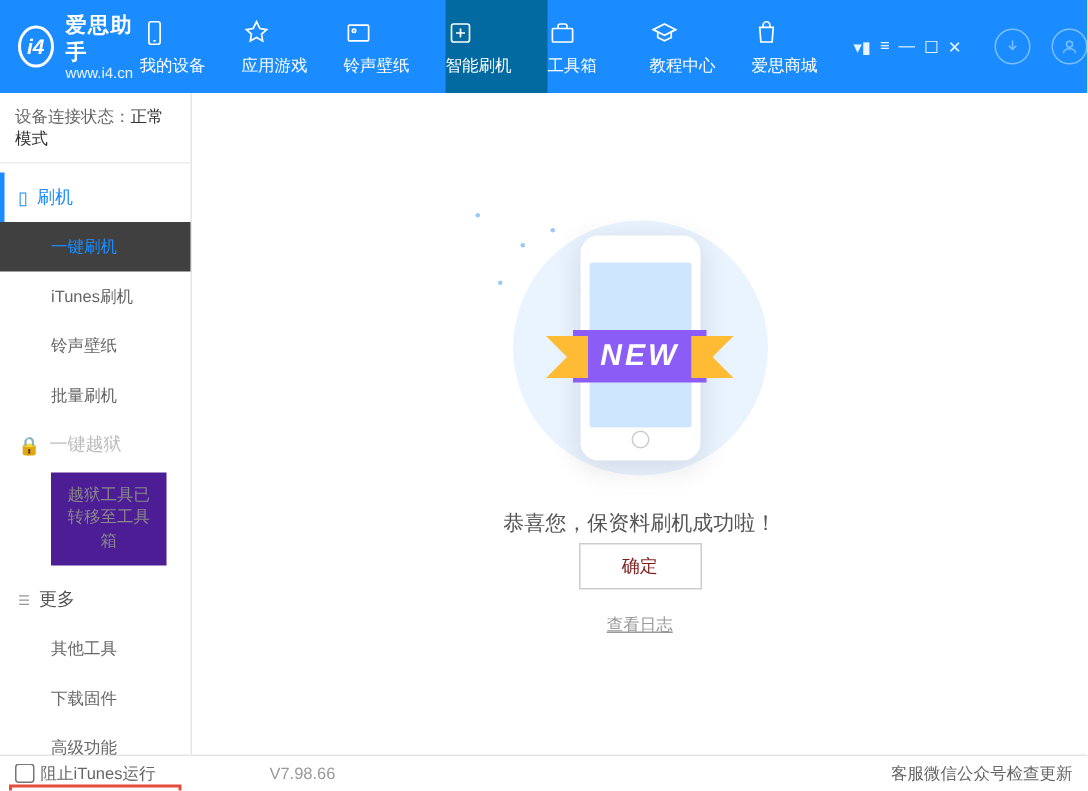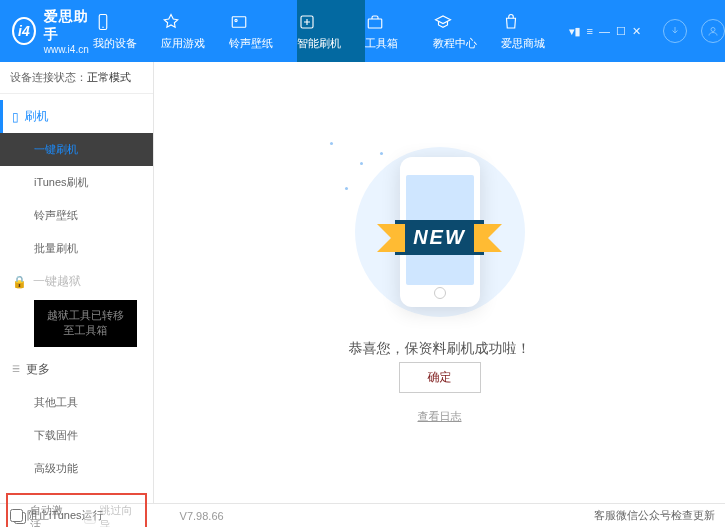--- a/index.html
+++ b/index.html
@@ -15,44 +15,44 @@
 .topnav-item { display: flex; flex-direction: column; justify-content: center; width: 68px; height: 100%; cursor: pointer; gap: 4px; font-size: 11px; }
 .topnav-item.active { background: #0369a1; }
 .topnav-icon { width: 20px; height: 20px; display: flex; align-items: center; justify-content: center; }
 .topnav-icon svg { width: 18px; height: 18px; fill: none; stroke: #fff; stroke-width: 1.5; }
 .win-controls { margin-left: auto; display: flex; gap: 14px; align-items: center; }
 .win-controls .sys { display: flex; gap: 6px; font-size: 11px; opacity: 0.9; margin-right: 8px; }
 .circle-btn { width: 24px; height: 24px; border: 1.5px solid #7cc1ff; border-radius: 50%; display: flex; align-items: center; justify-content: center; cursor: pointer; }
 .circle-btn svg { width: 12px; height: 12px; fill: none; stroke: #7cc1ff; stroke-width: 2; }
 
 .body-wrap { display: flex; height: 441px; }
-.sidebar { width: 154px; border-right: 1px solid #e5e5e5; display: flex; flex-direction: column; }
+.sidebar { width: 128px; border-right: 1px solid #e5e5e5; display: flex; flex-direction: column; }
 .conn-status { padding: 8px 10px; font-size: 11px; color: #666; border-bottom: 1px solid #eee; }
 .conn-status b { color: #333; font-weight: normal; }
 .nav-section { padding-top: 6px; }
 .nav-header { display: flex; align-items: center; gap: 6px; padding: 8px 12px; color: #555; font-size: 12px; }
 .nav-header.blue { color: #1a8cff; border-left: 3px solid #1a8cff; padding-left: 9px; }
 .nav-header .chev { font-size: 9px; color: #999; }
 .nav-item { padding: 9px 12px 9px 34px; color: #666; font-size: 11px; cursor: pointer; }
 .nav-item.active { background: #404040; color: #1a8cff; }
-.nav-sub-box { background: #000000; margin: 2px 16px 6px 34px; padding: 8px; font-size: 11px; color: #888; text-align: center; line-height: 1.4; }
+.nav-sub-box { background: #4c1d95; margin: 2px 16px 6px 34px; padding: 8px; font-size: 11px; color: #888; text-align: center; line-height: 1.4; }
 .lock-icon { color: #bbb; }
 
 .checks { border: 2px solid #e74c3c; margin: 8px 6px; padding: 8px 6px; display: flex; gap: 14px; align-items: center; }
 .chk { display: flex; align-items: center; gap: 4px; font-size: 11px; color: #888; }
 .chk.disabled { opacity: 0.5; }
 .chk input { width: 12px; height: 12px; }
 
 .main { flex: 1; display: flex; flex-direction: column; align-items: center; justify-content: center; position: relative; }
 .illus { width: 200px; height: 180px; position: relative; display: flex; align-items: center; justify-content: center; }
 .circle-bg { width: 170px; height: 170px; background: #eaf4ff; border-radius: 50%; position: absolute; }
 .phone { width: 80px; height: 150px; background: #fff; border-radius: 12px; position: relative; z-index: 2; box-shadow: 0 4px 20px rgba(0,0,0,0.12); }
 .phone::before { content: ''; position: absolute; top: 18px; left: 6px; right: 6px; bottom: 22px; background: #cfe6ff; border-radius: 2px; }
 .phone::after { content: ''; position: absolute; bottom: 8px; left: 50%; transform: translateX(-50%); width: 10px; height: 10px; border: 1.5px solid #ccc; border-radius: 50%; }
-.ribbon { position: absolute; z-index: 3; background: #0c4a6e; color: #fff; font-weight: bold; font-size: 20px; letter-spacing: 2px; padding: 6px 18px; transform: translateY(6px); font-style: italic; }
+.ribbon { position: absolute; z-index: 3; background: #8b5cf6; color: #fff; font-weight: bold; font-size: 20px; letter-spacing: 2px; padding: 6px 18px; transform: translateY(6px); font-style: italic; }
 .ribbon::before, .ribbon::after { content: ''; position: absolute; top: 4px; width: 0; height: 0; border: 14px solid #ffbb33; }
 .ribbon::before { left: -18px; border-left-color: transparent; }
 .ribbon::after { right: -18px; border-right-color: transparent; }
 .dots { position: absolute; width: 3px; height: 3px; background: #9cc8f5; border-radius: 50%; box-shadow: 20px -10px #9cc8f5, -15px 25px #9cc8f5, 40px 30px #9cc8f5, -30px -20px #9cc8f5; top: 20px; left: 20px; }
 
 .result-text { margin-top: 18px; font-size: 14px; color: #555; }
 .ok-btn { margin-top: 4px; padding: 6px 28px; border: 1px solid #ccc; background: #fff; color: #7f1d1d; cursor: pointer; font-size: 12px; }
 .log-link { margin-top: 16px; font-size: 11px; color: #999; cursor: pointer; text-decoration: underline; }
 
 .footer { height: 24px; border-top: 1px solid #e5e5e5; display: flex; align-items: center; padding: 0 10px; font-size: 11px; color: #666; gap: 16px; }

